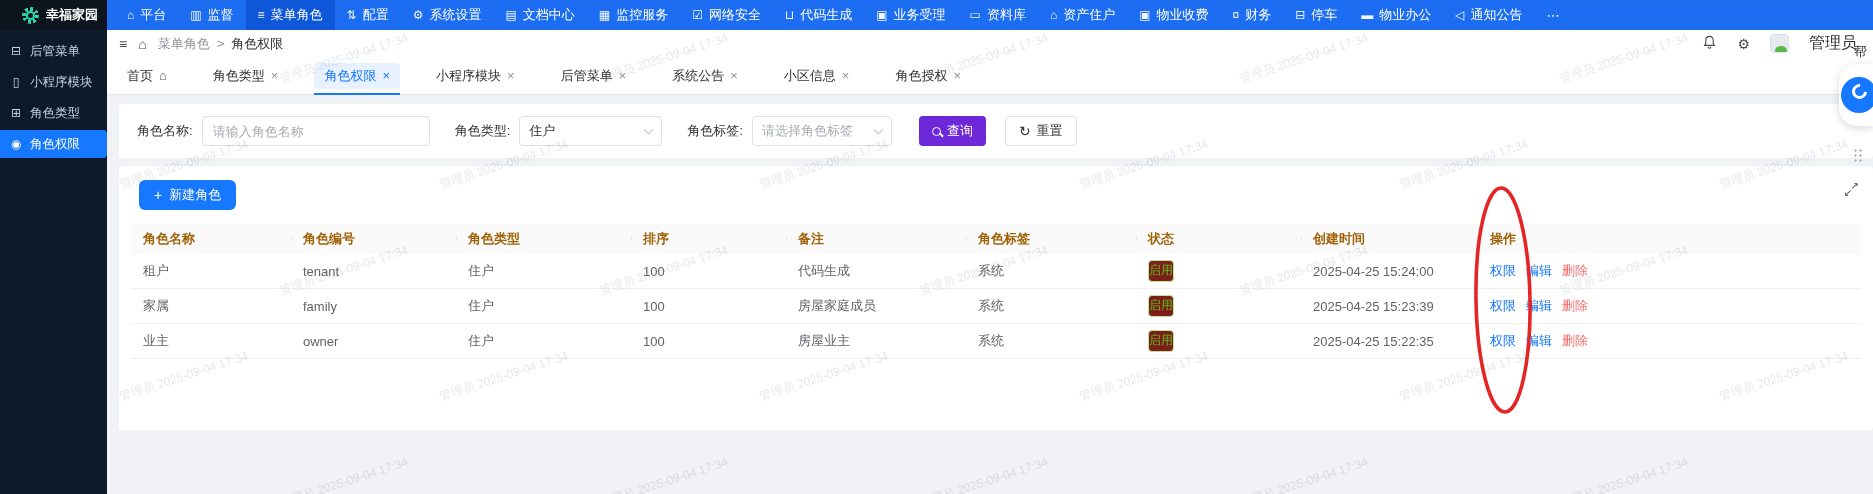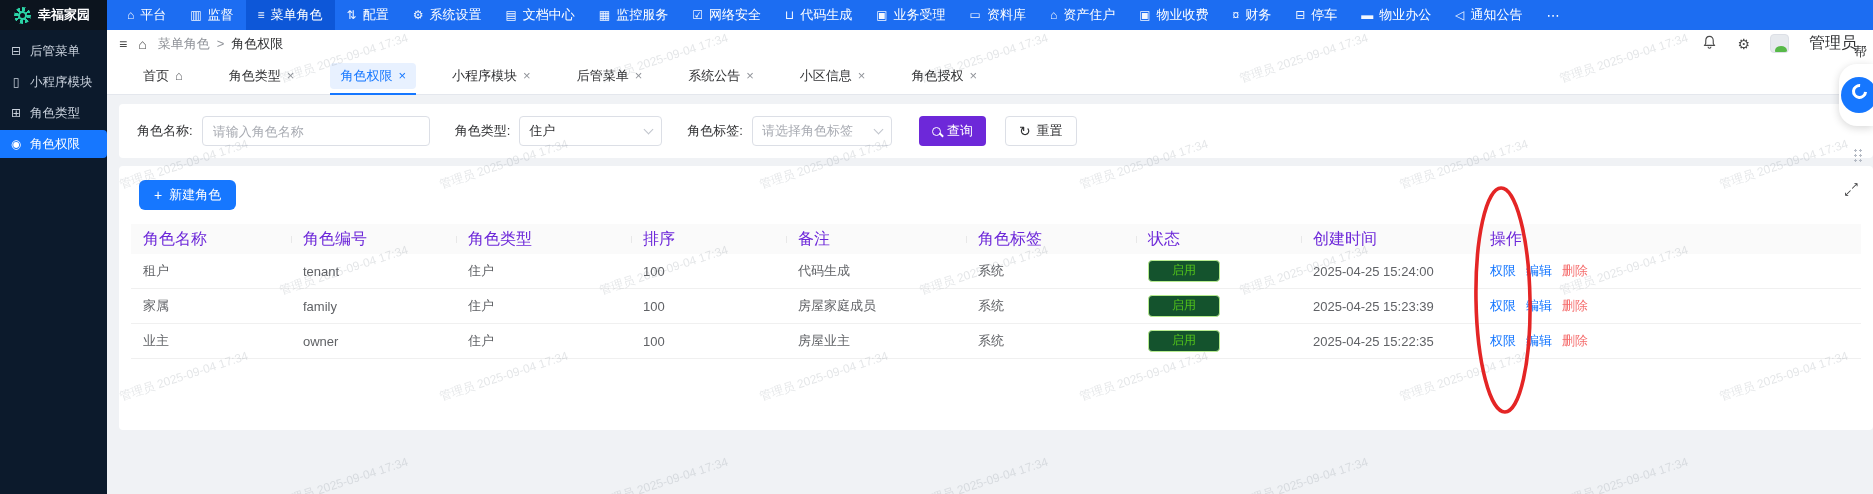--- a/index.html
+++ b/index.html
@@ -1,21 +1,21 @@
 <!DOCTYPE html>
 <html><head>
 <meta charset="utf-8">
 <style>
   *{box-sizing:border-box;margin:0;padding:0}
   html,body{width:1873px;height:494px;overflow:hidden}
   body{position:relative;font-family:"Liberation Sans","DejaVu Sans",sans-serif;background:#f0f2f5;font-size:13px;color:#303133}
 
   
   .topnav{position:absolute;left:0;top:0;width:1873px;height:30px;background:#1c6df2;display:flex;align-items:stretch;z-index:3}
-  .logo{width:107px;flex:none;background:#0c141e;display:flex;align-items:center;gap:7px;padding-left:14px}
+  .logo{width:107px;flex:none;background:#0c141e;display:flex;align-items:center;gap:7px;padding-left:22px}
   .logo-ic{width:17px;height:17px;flex:none;border-radius:50%;background:repeating-conic-gradient(#2bd3a6 0 22deg,#0c141e 22deg 45deg);position:relative}
   .logo-ic::after{content:"";position:absolute;inset:4px;border-radius:50%;background:#0c141e;border:2px solid #2bd3a6}
   .logo-name{color:#fff;font-weight:bold;font-size:13px;white-space:nowrap}
   .tnav-items{display:flex;align-items:stretch;flex:1;padding-left:8px;overflow:hidden}
   .tnav-item{display:flex;align-items:center;gap:6px;padding:0 12px;color:#fff;font-size:13px;cursor:pointer;white-space:nowrap}
   .tnav-item.active{background:#0d57d8}
   .tnav-ic{font-size:12px;opacity:.95}
 
   
   .sidebar{position:absolute;left:0;top:30px;width:107px;height:464px;background:#0c1a2c;padding-top:4px;z-index:2}
@@ -28,21 +28,21 @@
   .hdr-ic{color:#4a4a4a;font-size:14px;line-height:1;cursor:pointer}
   .bc{display:flex;align-items:center;gap:7px}
   .bc-parent,.bc-sep{color:#909399}
   .bc-current{color:#303133}
   .hdr-right{margin-left:auto;display:flex;align-items:center;gap:20px;padding-right:4px}
   .avatar{width:19px;height:19px;border-radius:4px;background:#e7eaee;position:relative;overflow:hidden;border:1px solid #dcdfe6}
   .avatar::after{content:"";position:absolute;left:4px;bottom:-3px;width:12px;height:9px;border-radius:50%;background:#57b948}
   .user-name{font-size:16px;color:#303133}
 
   
-  .tabsrow{position:absolute;left:107px;top:57px;right:0;height:38px;background:#fff;border-bottom:1px solid #e4e7ed;display:flex;align-items:center;padding:0 26px;gap:26px;z-index:2}
+  .tabsrow{position:absolute;left:107px;top:57px;right:0;height:38px;background:#fff;border-bottom:1px solid #e4e7ed;display:flex;align-items:center;padding:0 10px;gap:26px;z-index:2}
   .tab{display:flex;align-items:center;height:100%;position:relative;cursor:pointer;font-size:13px;color:#303133}
   .tab-inner{display:flex;align-items:center;gap:6px;padding:4px 10px;border-radius:4px}
   .tab.active{color:#1677ff}
   .tab.active .tab-inner{background:#e8f1ff}
   .tab.active::after{content:"";position:absolute;left:0;right:0;bottom:-1px;height:2px;background:#1677ff}
   .tab-x{color:#909399;font-size:13px;line-height:1}
   .tab.active .tab-x{color:#1677ff}
   .tab-home{font-size:13px;color:#606266}
 
   
@@ -65,25 +65,25 @@
   
   .table-card{position:absolute;left:119px;top:166px;right:0;height:264px;background:#fff;border-radius:4px;padding:14px 12px;z-index:1}
   .create-btn{background:#1677ff;color:#fff;border:none;border-radius:6px;height:30px;display:flex;align-items:center;gap:7px;padding:0 15px;font-size:13px;margin-left:8px;cursor:pointer;font-family:inherit}
   .plus{font-size:14px;line-height:1}
   .expand{position:absolute;top:16px;right:14px;width:15px;height:15px;color:#303133;cursor:pointer}
   .expand span{position:absolute;font-size:10px;line-height:1}
   .expand .e1{top:-1px;right:0}
   .expand .e2{bottom:-1px;left:0}
   .tbl{margin-top:14px}
   .thead{display:flex;align-items:center;height:30px;background:#fafafa}
-  .th{font-weight:normal;font-size:16px;color:#6d28d9;padding:0 12px;position:relative;white-space:nowrap}
+  .th{font-weight:bold;font-size:13px;color:#a16207;padding:0 12px;position:relative;white-space:nowrap}
   .th + .th::before{content:"";position:absolute;left:0;top:7px;bottom:7px;width:1px;background:#e8e8e8}
   .trow{display:flex;align-items:center;height:35px;border-bottom:1px solid #f0f0f0}
   .td{padding:0 12px;font-size:13px;color:#606266;white-space:nowrap;overflow:hidden}
-  .badge{display:inline-block;border:1px solid #b7eb8f;background:#14532d;color:#52c41a;font-size:12px;border-radius:4px;padding:2px 23px;line-height:1.3}
+  .badge{display:inline-block;border:1px solid #b7eb8f;background:#7f1d1d;color:#52c41a;font-size:12px;border-radius:4px;padding:2px 0;line-height:1.3}
   .alink{color:#1677ff;cursor:pointer;margin-right:10px}
   .alink.danger{color:#f56c6c}
 
   
   .pagebar{display:flex;align-items:center;justify-content:flex-end;gap:9px;margin-top:10px;padding-right:268px;font-size:12px;color:#606266}
   .pg-btn{width:22px;height:24px;display:flex;align-items:center;justify-content:center;color:#c0c4cc;font-size:14px;cursor:pointer}
   .pg-num{width:24px;height:24px;border:1px solid #1677ff;color:#1677ff;border-radius:4px;display:flex;align-items:center;justify-content:center;background:#fff;cursor:pointer}
   .pg-size{border:1px solid #dcdfe6;border-radius:4px;height:26px;padding:0 9px;display:flex;align-items:center;color:#606266;cursor:pointer;white-space:nowrap}
 
   

